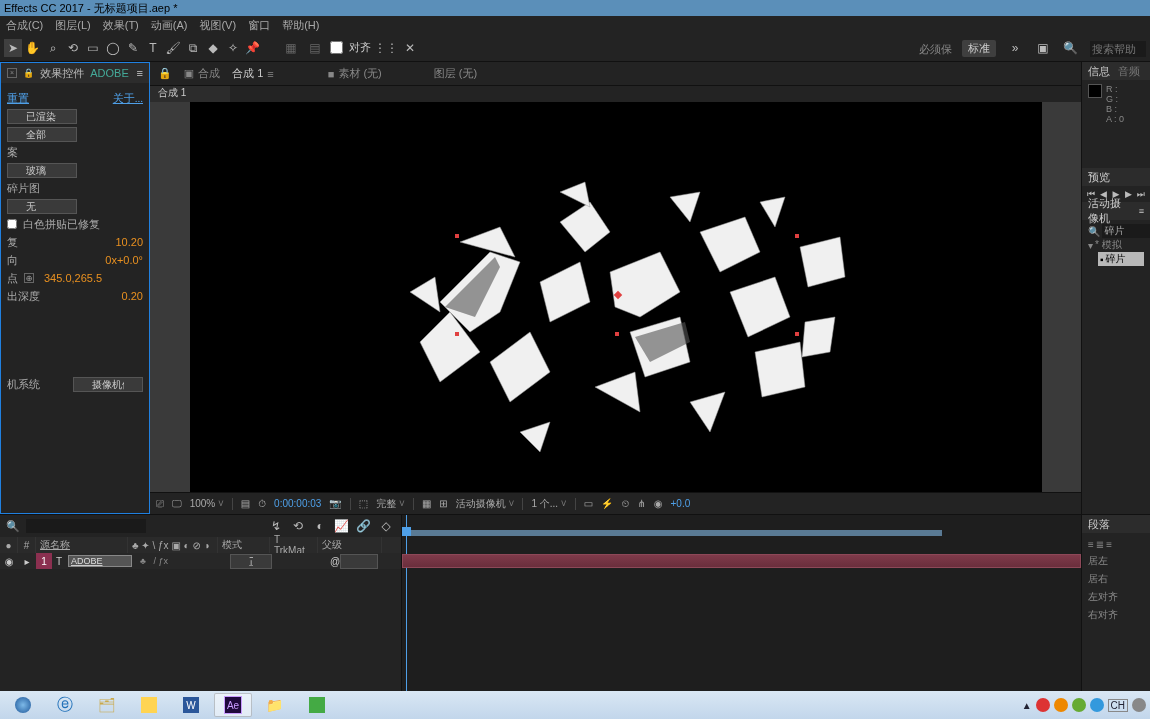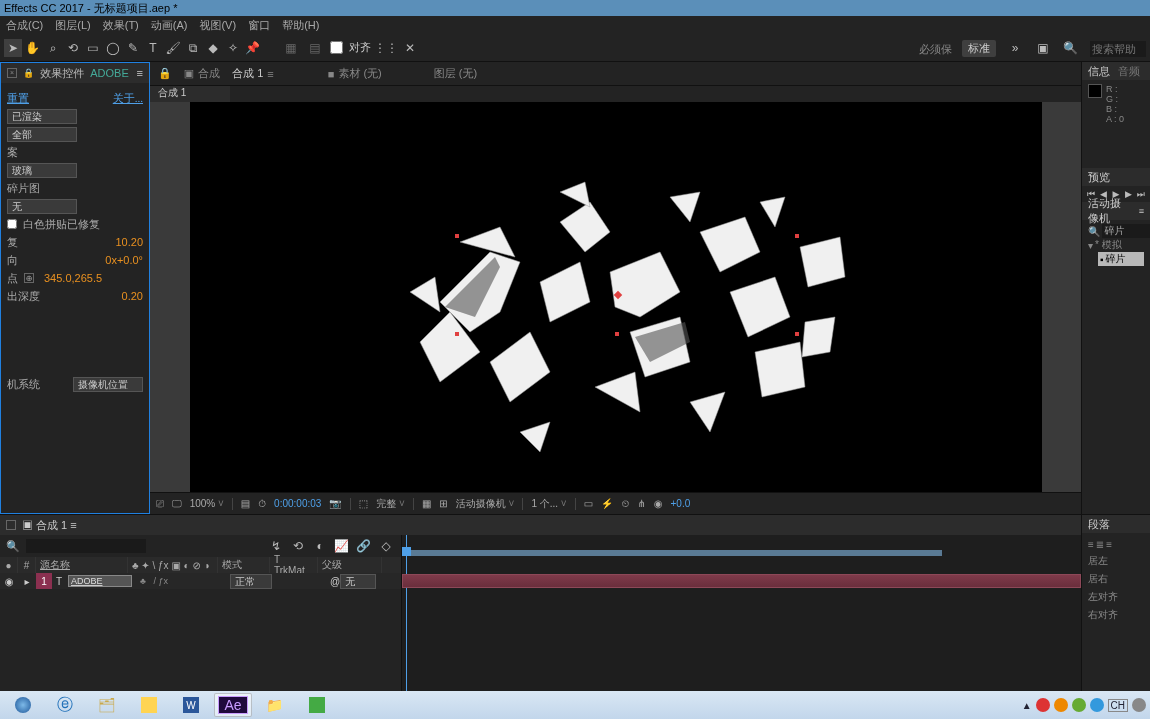--- a/index.html
+++ b/index.html
@@ -17,21 +17,21 @@
 .main-row { display:flex; height:452px; }
 .left-col { width:150px; background:#232323; border-right:1px solid #111; display:flex; flex-direction:column; border:1px solid #2080e0; }
 .panel-tab-head { height:20px; background:#2c2c2c; display:flex; align-items:center; padding:0 6px; gap:6px; font-size:11px; }
 .panel-tab-head .close-sq { width:10px;height:10px;border:1px solid #666;font-size:7px;line-height:8px;text-align:center;color:#888;}
 .effect-title { color:#bbb; }
 .effect-proj { color:#4a9; }
 .effect-ctrls { padding:6px 6px; font-size:11px; color:#aaa; }
 .ec-row { display:flex; align-items:center; height:18px; gap:6px; }
 .ec-label { color:#4fa0e8; text-decoration:underline; cursor:pointer; }
 .ec-about { color:#4fa0e8; text-decoration:underline; margin-left:auto;font-family:Liberation Serif, serif; }
-.ec-select { background:#3a3a3a; border:1px solid #555; color:#ccc; height:15px; width:70px; font-size:10px; padding:0 4px;}
+.ec-select { background:#3a3a3a; border:1px solid #555; color:#ccc; height:15px; width:70px; font-size:10px; padding:0 18px;}
 .ec-val { color:#e89020; }
 .ec-chk { width:10px; height:10px; }
 .center-col { flex:1; background:#232323; display:flex; flex-direction:column; }
 .center-tabs { height:24px; background:#232323; display:flex; align-items:center; gap:12px; padding:0 8px; border-bottom:1px solid #111; font-size:11px;}
 .center-tabs .tab { color:#888; cursor:pointer; display:flex; align-items:center; gap:4px;}
 .center-tabs .tab.active { color:#ccc; }
 .layer-tab { height:16px; padding:0 8px; font-size:10px; color:#ccc; background:#2c2c2c; width:80px; }
 .preview-wrap { flex:1; background:#3a3a3a; display:flex; align-items:center; justify-content:center; position:relative; }
 .preview { width:852px; height:390px; background:#000; position:relative; overflow:hidden; }
 .preview svg { position:absolute; inset:0; }
@@ -337,24 +337,20 @@
       <div class="tree-row sel" style="margin-left:10px">
           <span>▪</span>
           <span>碎片</span>
         </div>
     </div>
   </div>
 </div>
 
 <div class="bottom">
   <div class="timeline-col">
-    <div class="tl-tabs">
-      <span class="sq"></span>
-      <span><span>▣</span> <span>合成 1</span> ≡</span>
-    </div>
     <div style="display:flex;flex:1">
       <div style="width:402px;display:flex;flex-direction:column;border-right:1px solid #111">
         <div class="tl-toolbar">
           <span>🔍</span>
           <input class="tl-search" style="">
           <span style="margin-left:auto;display:flex;gap:4px">
             <span class="tool">↯</span>
             <span class="tool">⟲</span>
             <span class="tool">◐</span>
             <span class="tool">📈</span>
@@ -436,21 +432,21 @@
   <div class="tb-btn">
       <span style="color:#caa94a;font-size:14px">🗂</span>
     </div>
   <div class="tb-btn">
       <span style="background:#ffd452;width:16px;height:16px"></span>
     </div>
   <div class="tb-btn">
       <span style="background:#2b579a;color:#fff;font-size:10px;width:16px;height:16px;display:flex;align-items:center;justify-content:center">W</span>
     </div>
   <div class="tb-btn active">
-      <span style="background:#1f0a3c;color:#c99cff;font-size:14px;width:30px;height:18px;display:flex;align-items:center;justify-content:center;border:1px solid #c99cff">Ae</span>
+      <span style="background:#1f0a3c;color:#c99cff;font-size:10px;width:18px;height:18px;display:flex;align-items:center;justify-content:center;border:1px solid #c99cff">Ae</span>
     </div>
   <div class="tb-btn">
       <span style="color:#caa94a;font-size:14px">📁</span>
     </div>
   <div class="tb-btn">
       <span style="width:16px;height:16px;background:#4a4"></span>
     </div>
   <div class="tray">
     <span>▲</span>
     <span class="tray-ico" style="background:#d33"></span>

